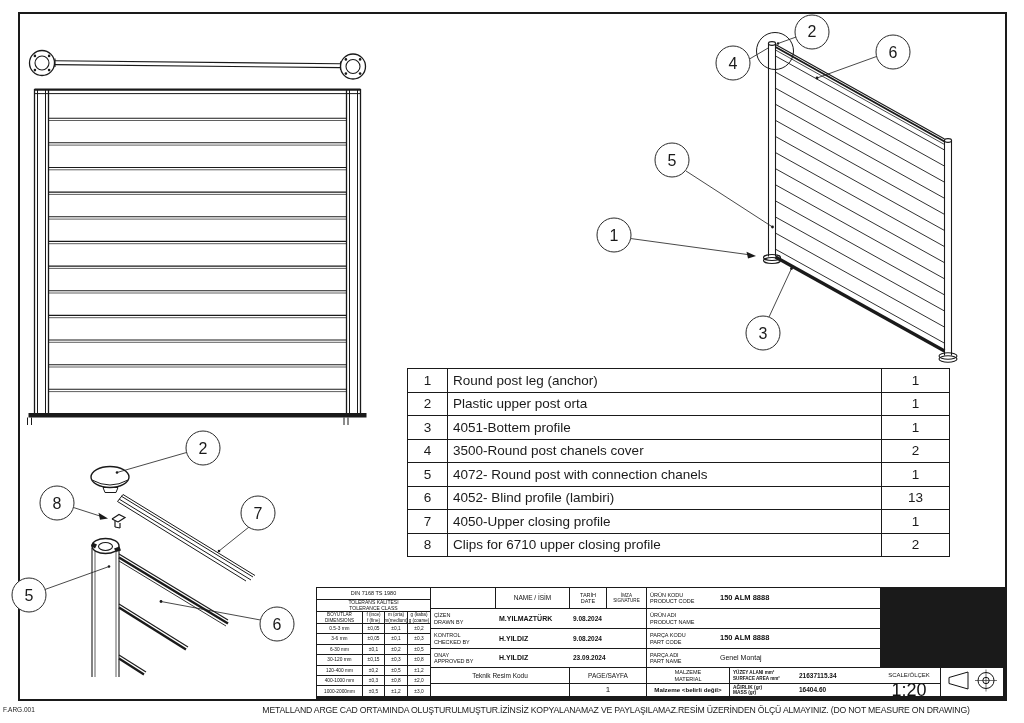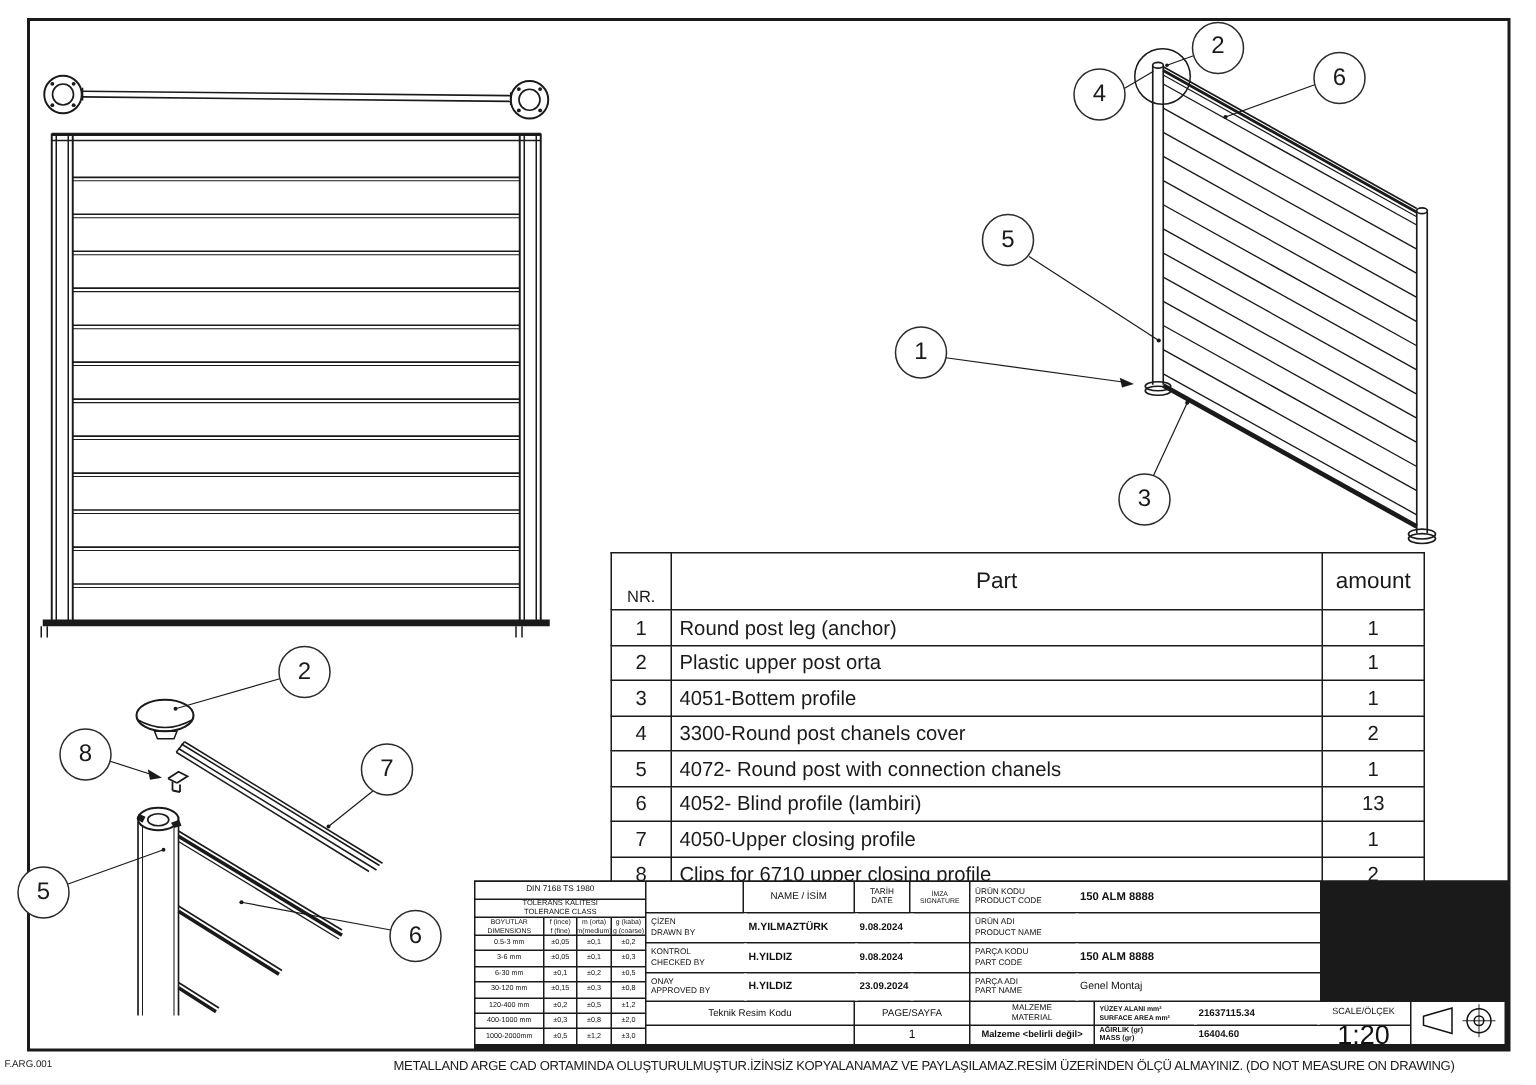--- a/index.html
+++ b/index.html
@@ -261,43 +261,38 @@
       <span>6</span>
     </div>
 
   <table class="parts">
     <colgroup>
         <col style="width:40px">
         <col style="width:434px">
         <col style="width:68px">
       </colgroup>
     <tbody>
-        <tr style="height:38px">
-      <th class="cn h-nr">NR.</th>
-      <th class="cn">Part</th>
-      <th class="cn">amount</th>
-    </tr>
     <tr>
           <td class="cn">1</td>
           <td class="pl">Round post leg (anchor)</td>
           <td class="cn">1</td>
         </tr>
     <tr>
           <td class="cn">2</td>
           <td class="pl">Plastic upper post orta</td>
           <td class="cn">1</td>
         </tr>
     <tr>
           <td class="cn">3</td>
           <td class="pl">4051-Bottem profile</td>
           <td class="cn">1</td>
         </tr>
     <tr>
           <td class="cn">4</td>
-          <td class="pl">3300-Round post chanels cover</td>
+          <td class="pl">3500-Round post chanels cover</td>
           <td class="cn">2</td>
         </tr>
     <tr>
           <td class="cn">5</td>
           <td class="pl">4072- Round post with connection chanels</td>
           <td class="cn">1</td>
         </tr>
     <tr>
           <td class="cn">6</td>
           <td class="pl">4052- Blind profile (lambiri)</td>

